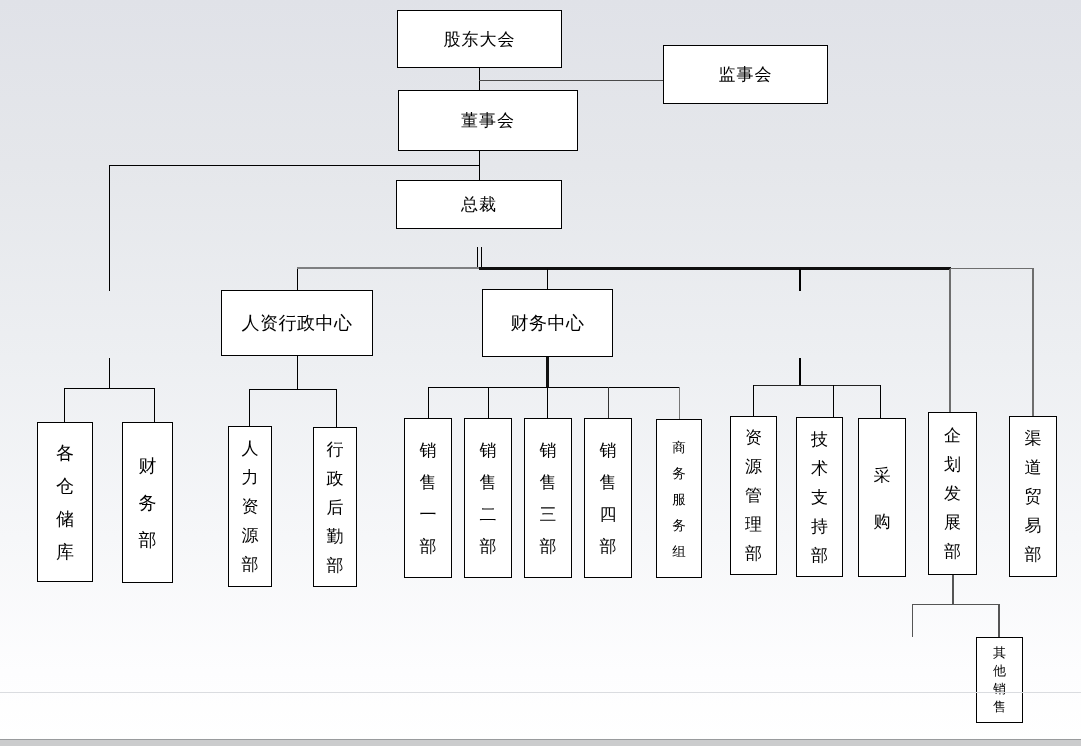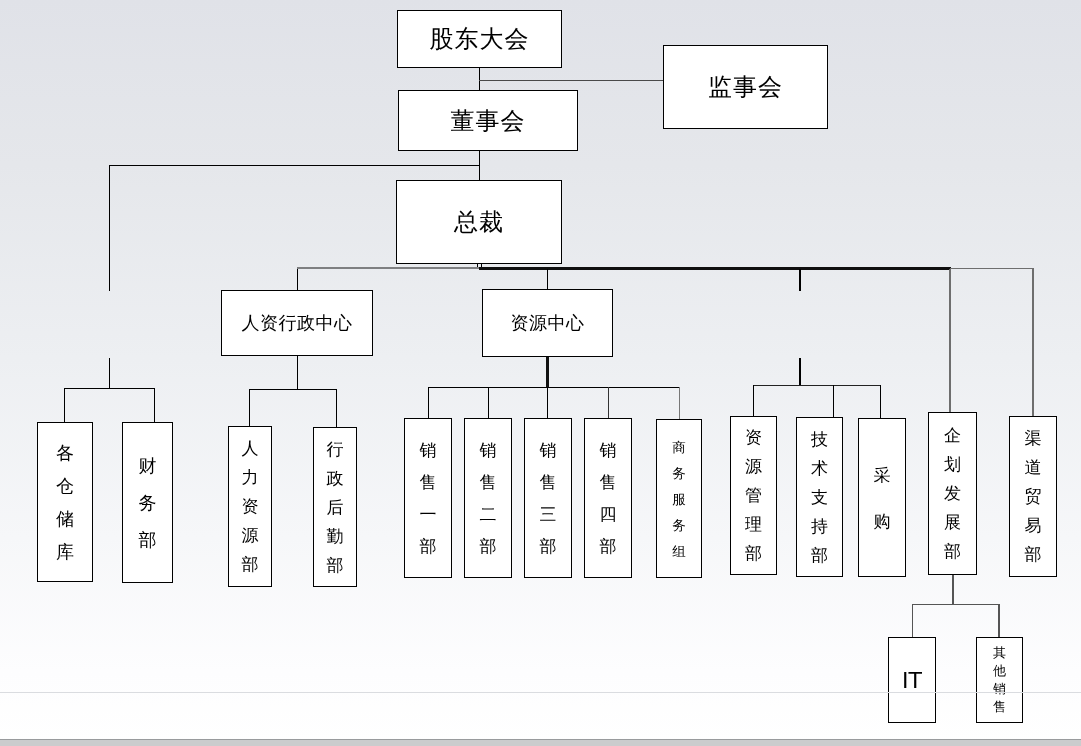--- a/index.html
+++ b/index.html
@@ -8,21 +8,21 @@
     position:relative;width:1081px;height:746px;
     background:linear-gradient(180deg,#e0e2e8 0%,#e5e7eb 22%,#edeff2 48%,#f6f7f9 72%,#fdfdfe 90%,#ffffff 100%);
     font-family:"DejaVu Sans","Liberation Sans",sans-serif;
     color:#000;
   }
   .node{
     position:absolute;background:#ffffff;border:1.4px solid #000;
     box-sizing:border-box;display:flex;align-items:center;justify-content:center;
     text-align:center;
   }
-  .f19{font-size:24px;letter-spacing:1px;}
+  .f19{font-size:17px;letter-spacing:1px;}
   .f18{font-size:18px;letter-spacing:0.5px;}
   .fit{font-size:22px;}
   .v3 .vtext{font-size:18px;line-height:37px;}
   .v4 .vtext{font-size:18px;line-height:33px;}
   .v4s .vtext{font-size:17px;line-height:32px;}
   .v5 .vtext{font-size:17px;line-height:29px;}
   .vsm .vtext{font-size:13.5px;line-height:26px;}
   .vxs .vtext{font-size:13px;line-height:18px;}
   .vcg .vtext{font-size:17px;line-height:46px;}
   .vtext{white-space:pre-line;display:block;}
@@ -75,35 +75,35 @@
   <div class="line" style="left:880px;top:385px;width:1.2px;height:33px;"></div>
 
   <div class="line" style="left:952.4px;top:575px;width:1.4px;height:29px;background:#555;"></div>
   <div class="line" style="left:912px;top:604px;width:87.5px;height:1.3px;background:#555;"></div>
   <div class="line" style="left:912px;top:604px;width:1.4px;height:33px;background:#555;"></div>
   <div class="line" style="left:998.2px;top:604px;width:1.4px;height:33px;background:#555;"></div>
 
   <div class="node f19" style="left:397px;top:10px;width:165px;height:58px;">
     <span>股东大会</span>
   </div>
-  <div class="node f19" style="left:663px;top:45px;width:165px;height:84px;">
+  <div class="node f19" style="left:663px;top:45px;width:165px;height:59px;">
     <span>监事会</span>
   </div>
   <div class="node f19" style="left:398px;top:90px;width:180px;height:61px;">
     <span>董事会</span>
   </div>
-  <div class="node f19" style="left:396px;top:180px;width:166px;height:84px;justify-content:center;">
+  <div class="node f19" style="left:396px;top:180px;width:166px;height:49px;justify-content:center;">
     <span>总裁</span>
   </div>
 
   <div class="node f18" style="left:221px;top:290px;width:152px;height:66px;">
     <span>人资行政中心</span>
   </div>
   <div class="node f18" style="left:482px;top:289px;width:131px;height:68px;">
-    <span>资源中心</span>
+    <span>财务中心</span>
   </div>
 
   <div class="node v4" style="left:37px;top:422px;width:56px;height:160px;">
     <span class="vtext">各
 仓
 储
 库</span>
   </div>
   <div class="node v3" style="left:122px;top:422px;width:51px;height:161px;">
     <span class="vtext">财
@@ -183,23 +183,20 @@
 部</span>
   </div>
   <div class="node v5" style="left:1009px;top:416px;width:48px;height:161px;">
     <span class="vtext">渠
 道
 贸
 易
 部</span>
   </div>
 
-  <div class="node fit" style="left:888px;top:637px;width:48px;height:86px;">
-    <span>IT</span>
-  </div>
   <div class="node vxs" style="left:976px;top:637px;width:47px;height:86px;">
     <span class="vtext">其
 他
 销
 售</span>
   </div>
 
   <div class="slide-edge"></div>
   <div class="bottom-band"></div>
 </div>

